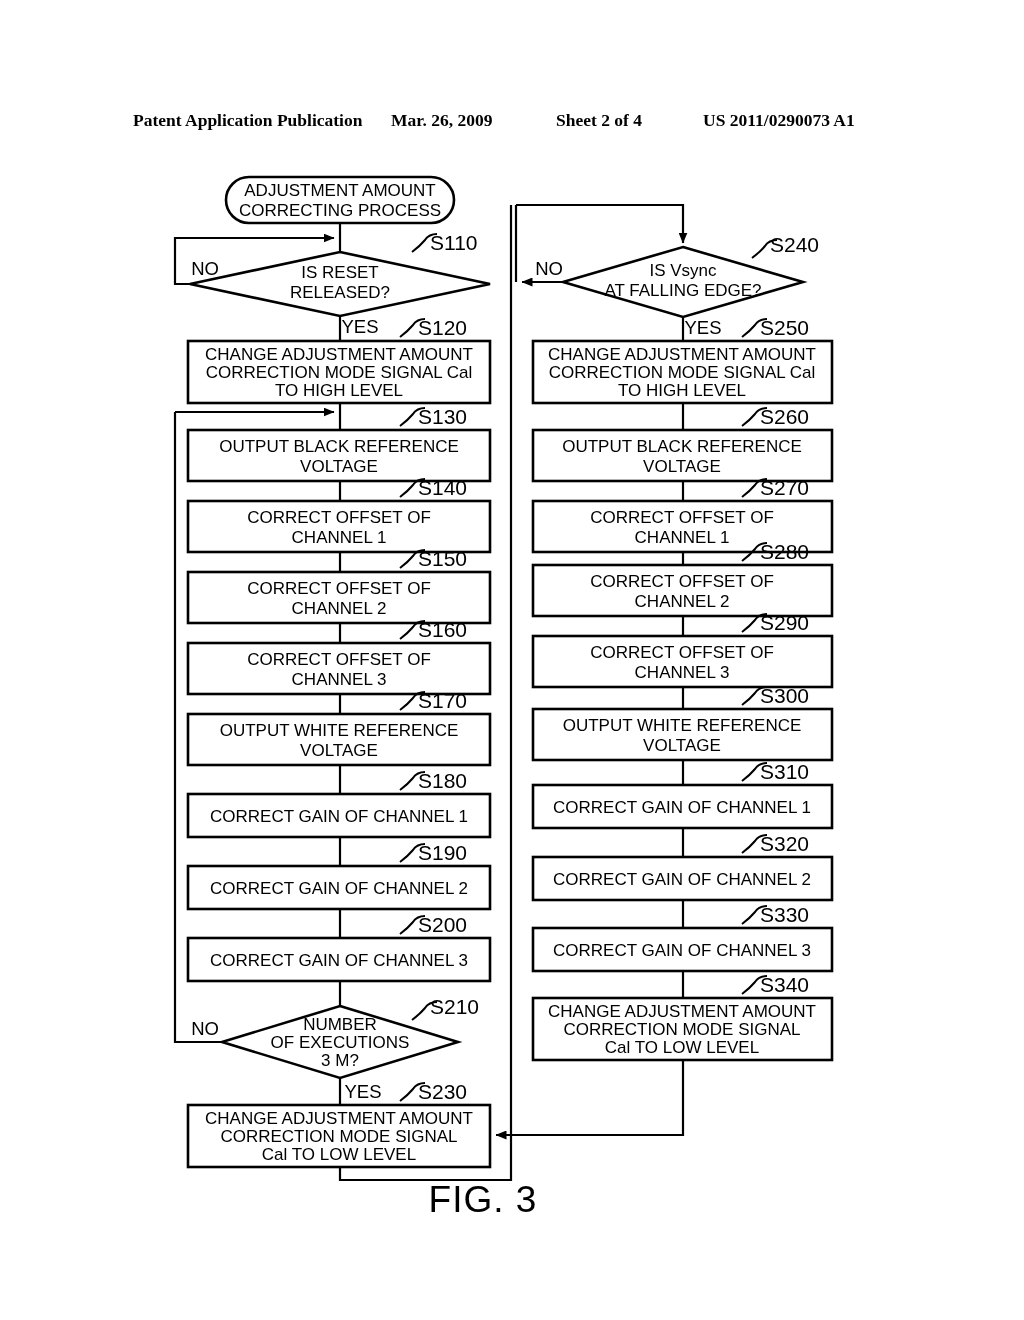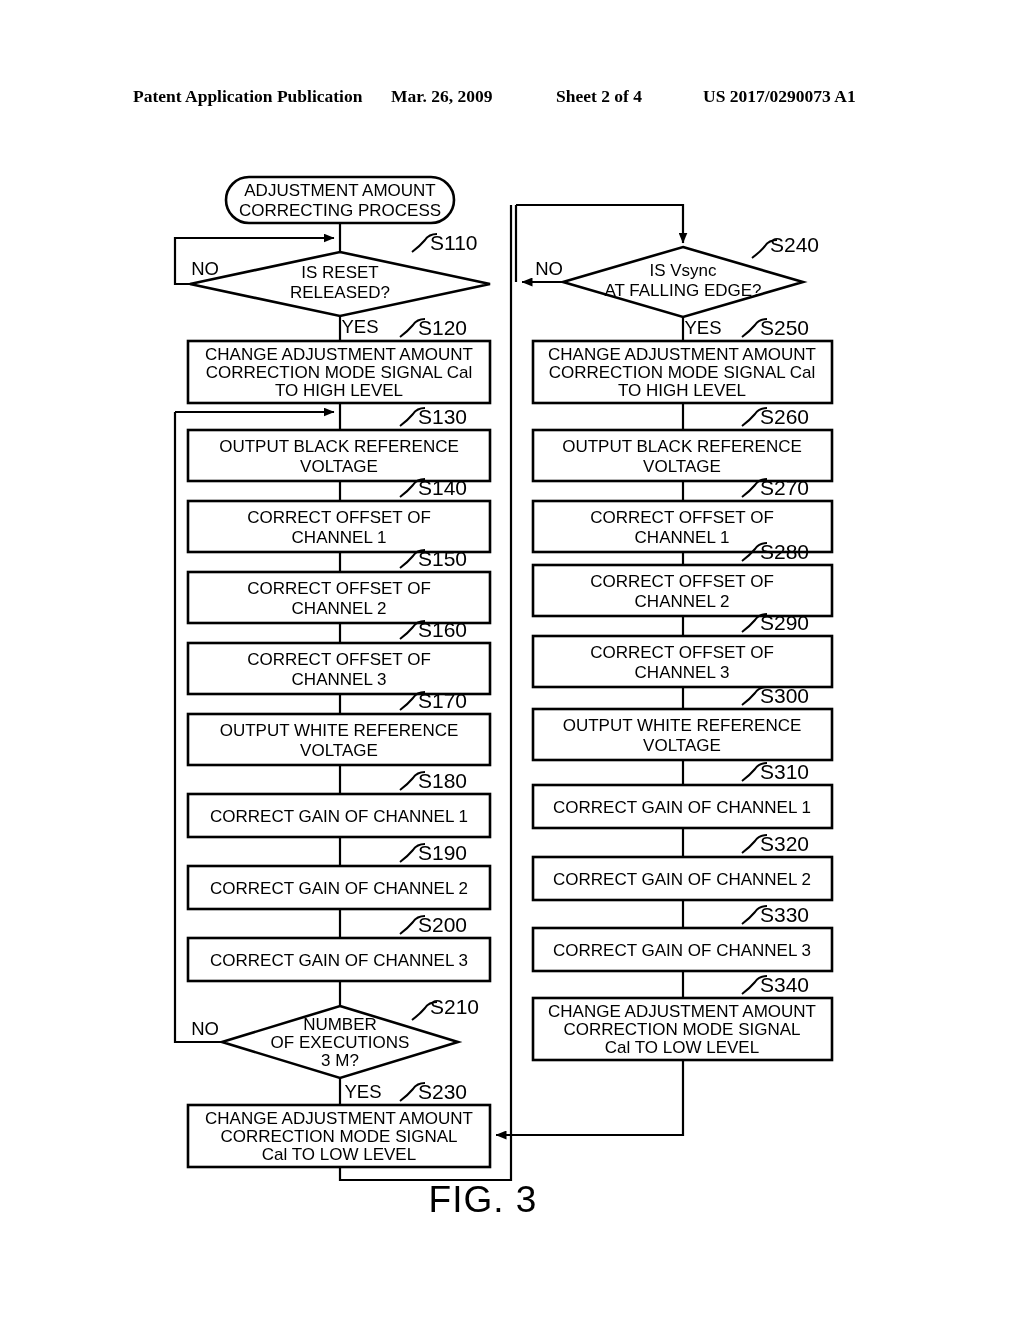--- a/index.html
+++ b/index.html
@@ -2,21 +2,21 @@
 <html><head>
 <meta charset="utf-8">
 <style>
   html,body{margin:0;padding:0;background:#ffffff;}
   body{width:1024px;height:1320px;position:relative;
        font-family:"Liberation Sans", sans-serif;color:#000;}
   #sheet{position:absolute;left:0;top:0;width:1024px;height:1320px;overflow:hidden;}
 
   .hdr{position:absolute;top:86px;left:0;width:1024px;height:26px;}
   .hdr span{position:absolute;font-family:"Liberation Serif", serif;
-            font-weight:bold;font-size:17.5px;white-space:nowrap;}
+            font-weight:bold;font-size:17.5px;white-space:nowrap;margin-top:24px;}
   #hdr-pub{left:133px;top:0;}
   #hdr-date{left:391px;top:0;}
   #hdr-sheet{left:556px;top:0;}
   #hdr-num{left:703px;top:0;}
 
   svg{position:absolute;left:0;top:0;}
   .bx{fill:#fff;stroke:#000;stroke-width:2.6;}
   .dia{fill:#fff;stroke:#000;stroke-width:2.6;}
   .term{fill:#fff;stroke:#000;stroke-width:2.6;}
   .wire{stroke:#000;stroke-width:2.2;fill:none;}
@@ -29,21 +29,21 @@
 </style>
 </head>
 <body>
 
 <div id="sheet">
 
   <div class="hdr">
     <span id="hdr-pub">Patent Application Publication</span>
     <span id="hdr-date">Mar. 26, 2009</span>
     <span id="hdr-sheet">Sheet 2 of 4</span>
-    <span id="hdr-num">US 2017/0290073 A1</span>
+    <span id="hdr-num">US 2011/0290073 A1</span>
   </div>
 
   <svg width="1024" height="1320" viewBox="0 0 1024 1320">
     <defs>
       <marker id="ah" markerWidth="11" markerHeight="9" refX="10.5" refY="4.5" orient="auto" markerUnits="userSpaceOnUse">
         <path d="M0,0 L11,4.5 L0,9 z" fill="#000"></path>
       </marker>
     </defs>
 
     <rect class="term" x="226" y="177" width="228" height="46" rx="23" ry="23"></rect>

